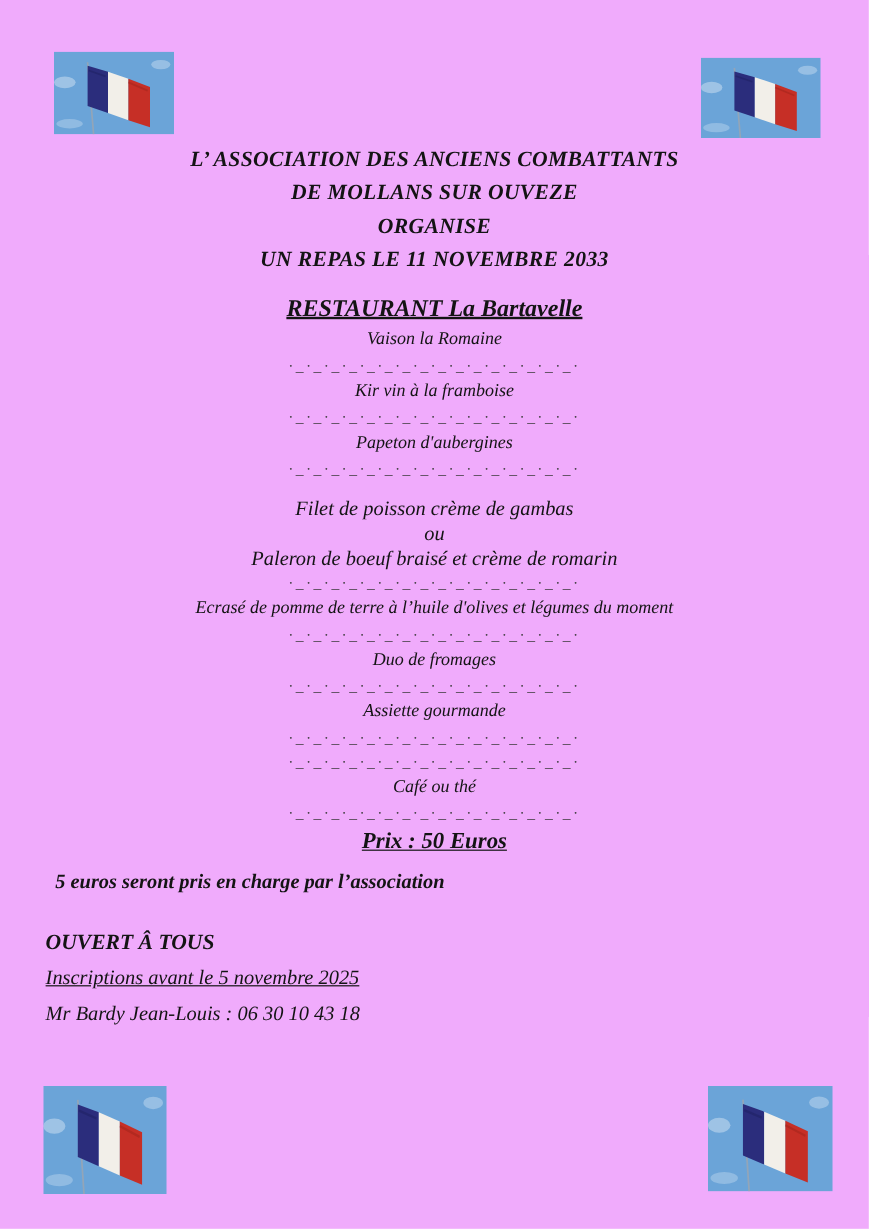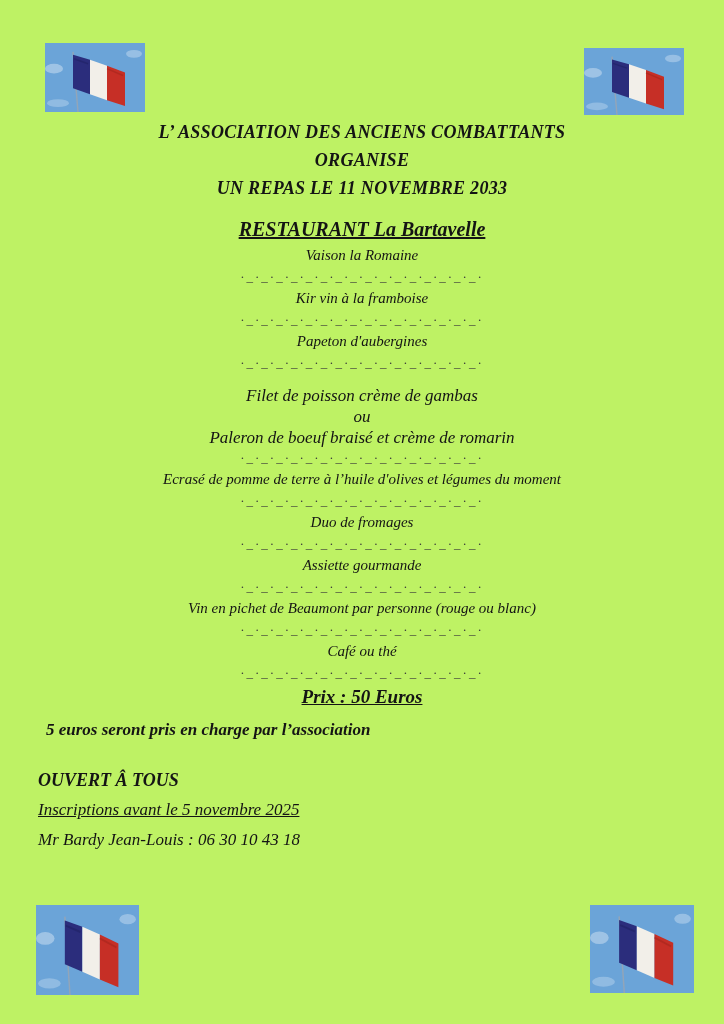--- a/index.html
+++ b/index.html
@@ -8,21 +8,21 @@
     background: #ffffff;
   }
   body {
     width: 724px;
     height: 1024px;
     position: relative;
     font-family: "Liberation Serif", serif;
     color: #141414;
     overflow: hidden;
   }
-  .page { position: absolute; inset: 0; background: #bef264; }
+  .page { position: absolute; inset: 0; background: #f0abfc; }
 
   
   .flag { position: absolute; overflow: hidden; }
   .flag svg { display: block; width: 100%; height: 100%; }
   .flag-tl { left: 45px;  top: 43px;  width: 100px; height: 69px; }
   .flag-tr { left: 584px; top: 48px;  width: 100px; height: 67px; }
   .flag-bl { left: 36px;  top: 905px; width: 103px; height: 90px; }
   .flag-br { left: 590px; top: 905px; width: 104px; height: 88px; }
 
   
@@ -161,20 +161,21 @@
       <polygon points="45,17 62,23 62,58 45,52" fill="#f2efe9"></polygon>
       <polygon points="62,23 80,30 80,64 62,58" fill="#c62f26"></polygon>
       <path d="M62,26 L78,33" stroke="#a3241c" stroke-width="1.5" fill="none" opacity="0.55"></path>
       <path d="M29,16 L43,21" stroke="#1f2163" stroke-width="1.5" fill="none" opacity="0.55"></path>
     </svg>
   </div>
 
   <div class="content">
     <div class="title-block">
         <div class="title-line">L’ ASSOCIATION DES ANCIENS COMBATTANTS</div>
+        <div class="title-line">DE MOLLANS SUR OUVEZE</div>
         <div class="title-line">ORGANISE</div>
         <div class="title-line">UN REPAS LE 11 NOVEMBRE 2033</div>
       </div>
     <div class="menu-block">
         <div class="t-header">RESTAURANT La Bartavelle</div>
         <div class="t-item">Vaison la Romaine</div>
         <div class="t-sep">·_·_·_·_·_·_·_·_·_·_·_·_·_·_·_·_·</div>
         <div class="t-item">Kir vin à la framboise</div>
         <div class="t-sep">·_·_·_·_·_·_·_·_·_·_·_·_·_·_·_·_·</div>
         <div class="t-item">Papeton d'aubergines</div>
@@ -183,21 +184,20 @@
         <div class="t-item-tight">Filet de poisson crème de gambas</div>
         <div class="t-item-tight">ou</div>
         <div class="t-item-tight">Paleron de boeuf braisé et crème de romarin</div>
         <div class="t-sep">·_·_·_·_·_·_·_·_·_·_·_·_·_·_·_·_·</div>
         <div class="t-item">Ecrasé de pomme de terre à l’huile d'olives et légumes du moment</div>
         <div class="t-sep">·_·_·_·_·_·_·_·_·_·_·_·_·_·_·_·_·</div>
         <div class="t-item">Duo de fromages</div>
         <div class="t-sep">·_·_·_·_·_·_·_·_·_·_·_·_·_·_·_·_·</div>
         <div class="t-item">Assiette gourmande</div>
         <div class="t-sep">·_·_·_·_·_·_·_·_·_·_·_·_·_·_·_·_·</div>
-        <div class="t-item">Vin en pichet de Beaumont par personne (rouge ou blanc)</div>
         <div class="t-sep">·_·_·_·_·_·_·_·_·_·_·_·_·_·_·_·_·</div>
         <div class="t-item">Café ou thé</div>
         <div class="t-sep">·_·_·_·_·_·_·_·_·_·_·_·_·_·_·_·_·</div>
         <div class="t-price">Prix : 50 Euros</div>
       </div>
     <div class="footer-block">
         <div class="f-line f-bold" style="padding-left: 10px;">5 euros seront pris en charge par l’association</div>
         <div class="f-line f-caps" style="padding-left: 2px;">OUVERT Â TOUS</div>
         <div class="f-line f-underline" style="padding-left: 2px;">Inscriptions avant le 5 novembre 2025</div>
         <div class="f-line" style="padding-left: 2px;">Mr Bardy Jean-Louis : 06 30 10 43 18</div>

